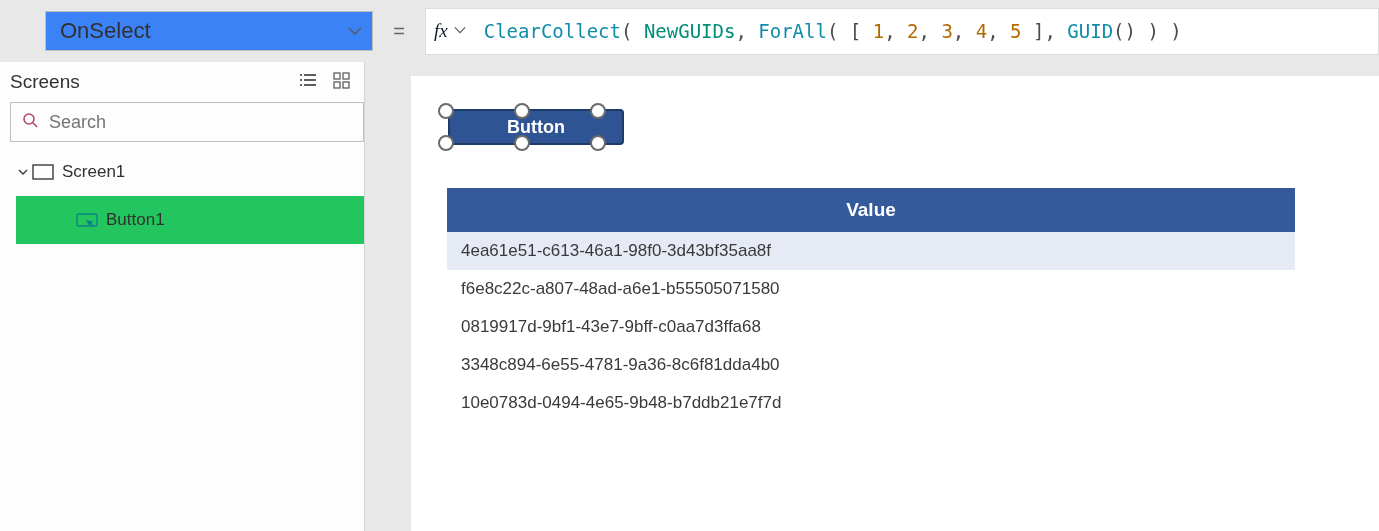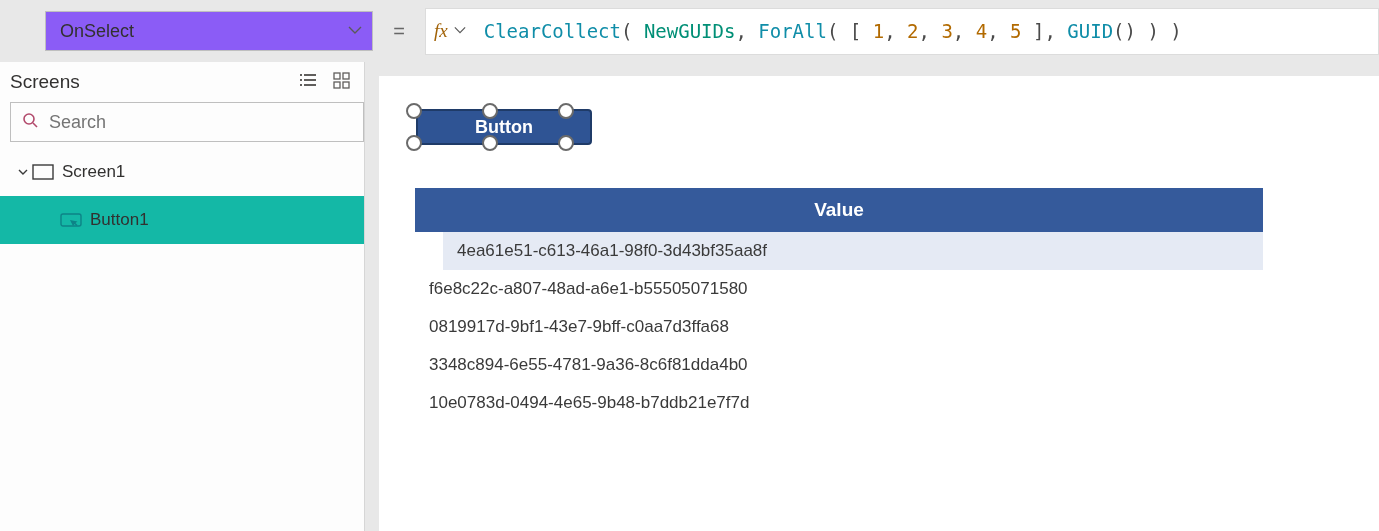--- a/index.html
+++ b/index.html
@@ -15,48 +15,48 @@
       height: 62px;
       background: #e8e8e8;
       display: flex;
       align-items: center;
       gap: 0;
       padding-left: 45px;
     }
     .property-selector {
       width: 328px;
       height: 40px;
-      background: #8b5cf6;
+      background: #3b82f6;
       border: 1px solid #bfbfbf;
       display: flex;
       align-items: center;
       justify-content: space-between;
       padding: 0 10px 0 14px;
-      font-size: 18px;
+      font-size: 22px;
       color: #323130;
     }
     .equals-sign {
       width: 52px;
       text-align: center;
       font-size: 20px;
       color: #666;
     }
     .formula-bar {
       flex: 1;
       height: 47px;
       background: #fff;
       border: 1px solid #dcdcdc;
       display: flex;
       align-items: center;
       padding: 0 8px;
     }
     .fx-label {
       font-style: italic;
       font-size: 19px;
-      color: #a16207;
+      color: #0f172a;
       font-family: "Segoe UI", serif;
       margin-right: 6px;
     }
     .fx-chevron {
       margin-right: 18px;
       color: #555;
     }
     .formula-content {
       font-family: Consolas, monospace;
       font-size: 19px;
@@ -65,20 +65,21 @@
     .tok-fn { color: #0f8da8; }
     .tok-paren { color: #4a4a4a; }
     .tok-ident { color: #008f76; }
     .tok-num { color: #b26a00; }
     .tok-comma { color: #4a4a4a; }
     .tok-bracket { color: #4a4a4a; }
 
     .main-area {
       display: flex;
       height: calc(100% - 62px);
+      gap: 32px;
     }
     .side-panel {
       width: 365px;
       background: #fdfdfd;
       border-right: 1px solid #d6d6d6;
       display: flex;
       flex-direction: column;
     }
     .panel-header {
       height: 40px;
@@ -116,21 +117,22 @@
     }
     .tree-row {
       display: flex;
       align-items: center;
       height: 48px;
       font-size: 17px;
       color: #323130;
       cursor: pointer;
     }
     .tree-row.selected {
-      background: #14b8a6;
+      background: #22c55e;
+      margin-left: 16px;
     }
     .tree-caret {
       width: 18px;
       display: inline-flex;
       justify-content: center;
       color: #555;
     }
     .tree-icon {
       width: 22px;
       display: inline-flex;
@@ -205,21 +207,21 @@
       font-weight: 600;
     }
     .dt-row {
       height: 38px;
       display: flex;
       align-items: center;
       padding: 0 14px;
       font-size: 17px;
       color: #3a3a3a;
     }
-    .dt-row.hilite { background: #e5eaf4; margin-left: 28px; }
+    .dt-row.hilite { background: #e5eaf4; }
     .chev {
       display: inline-block;
     }
   </style>
 </head>
 <body>
 
 <div class="top-bar">
   <div class="property-selector">
     <span>OnSelect</span>

